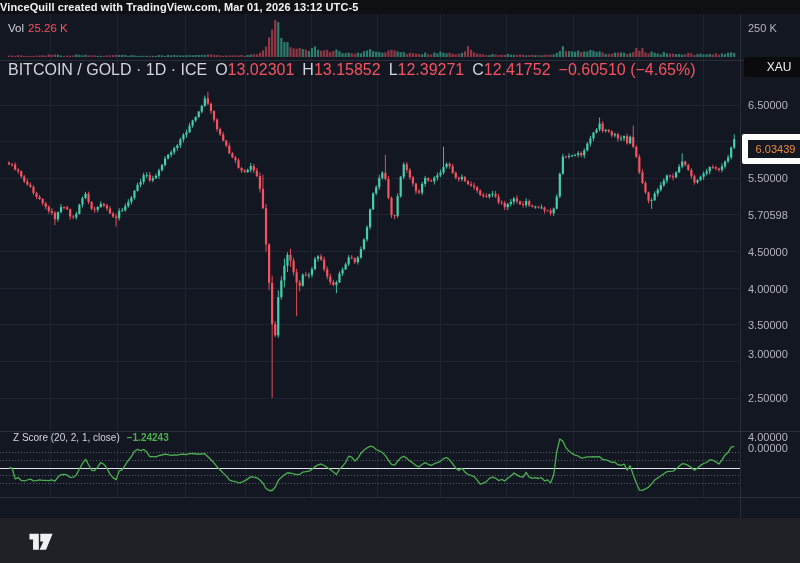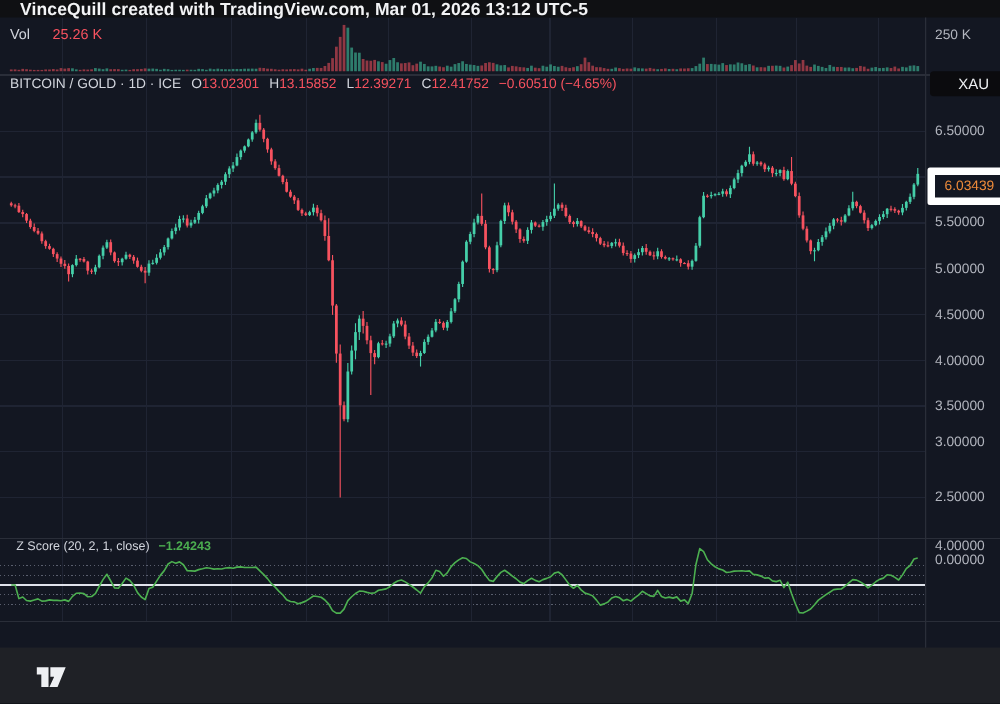--- a/index.html
+++ b/index.html
@@ -3,30 +3,30 @@
 <meta charset="utf-8">
 <style>
   html,body{margin:0;padding:0;background:#000;}
   .screen{
     position:relative;width:800px;height:563px;overflow:hidden;
     background:#131722;font-family:"Liberation Sans",sans-serif;
     -webkit-font-smoothing:antialiased;
   }
   .topbar{
     position:absolute;left:0;top:0;width:800px;height:14px;
-    background:#0f1013;color:#f2f3f5;font-size:14px;font-weight:700;
-    line-height:14px;padding-left:16px;box-sizing:border-box;white-space:nowrap;
+    background:#0f1013;color:#f2f3f5;font-size:11px;font-weight:700;
+    line-height:14px;padding-left:0;box-sizing:border-box;white-space:nowrap;
     letter-spacing:.1px;
   }
   .chart{position:absolute;left:0;top:14px;width:800px;height:504px;}
   .chart svg{position:absolute;left:0;top:0;}
   .legend{position:absolute;white-space:nowrap;z-index:5;}
   .vol-legend{left:8px;top:8px;font-size:11.5px;color:#d1d4dc;}
-  .vol-legend .val{color:#f7525f;margin-left:18px;}
-  .sym-legend{left:8px;top:47px;font-size:11px;color:#d1d4dc;}
+  .vol-legend .val{color:#f7525f;margin-left:4px;}
+  .sym-legend{left:8px;top:47px;font-size:16px;color:#d1d4dc;}
   .sym-legend .pre{color:#d1d4dc;margin-left:8px;}
   .sym-legend .v{color:#f7525f;}
   .sym-legend .chg{color:#f7525f;margin-left:8px;}
   .z-legend{left:13px;top:418px;font-size:10px;color:#d1d4dc;}
   .z-legend .val{color:#4caf50;margin-left:7px;font-weight:700;}
   .price-axis{
     position:absolute;left:740px;top:0;width:60px;height:504px;
     border-left:1px solid #2a2e39;box-sizing:border-box;z-index:4;
   }
   .ptick{
@@ -828,21 +828,21 @@
     <div class="price-axis" id="price-axis">
       <div class="xau-box">
         <span>XAU</span>
       </div>
       <div class="last-price">
         <span>6.03439</span>
       </div>
     <div class="ptick" style="top: 14px;">250 K</div>
         <div class="ptick" style="top: 91px;">6.50000</div>
         <div class="ptick" style="top: 164px;">5.50000</div>
-        <div class="ptick" style="top: 201px;">5.00000</div>
+        <div class="ptick" style="top: 201px;">5.70598</div>
         <div class="ptick" style="top: 238px;">4.50000</div>
         <div class="ptick" style="top: 275px;">4.00000</div>
         <div class="ptick" style="top: 311px;">3.50000</div>
         <div class="ptick" style="top: 340px;">3.00000</div>
         <div class="ptick" style="top: 384px;">2.50000</div>
         <div class="ptick" style="top: 423px;">4.00000</div>
         <div class="ptick" style="top: 434px;">0.00000</div>
       </div>
 
   </div>

